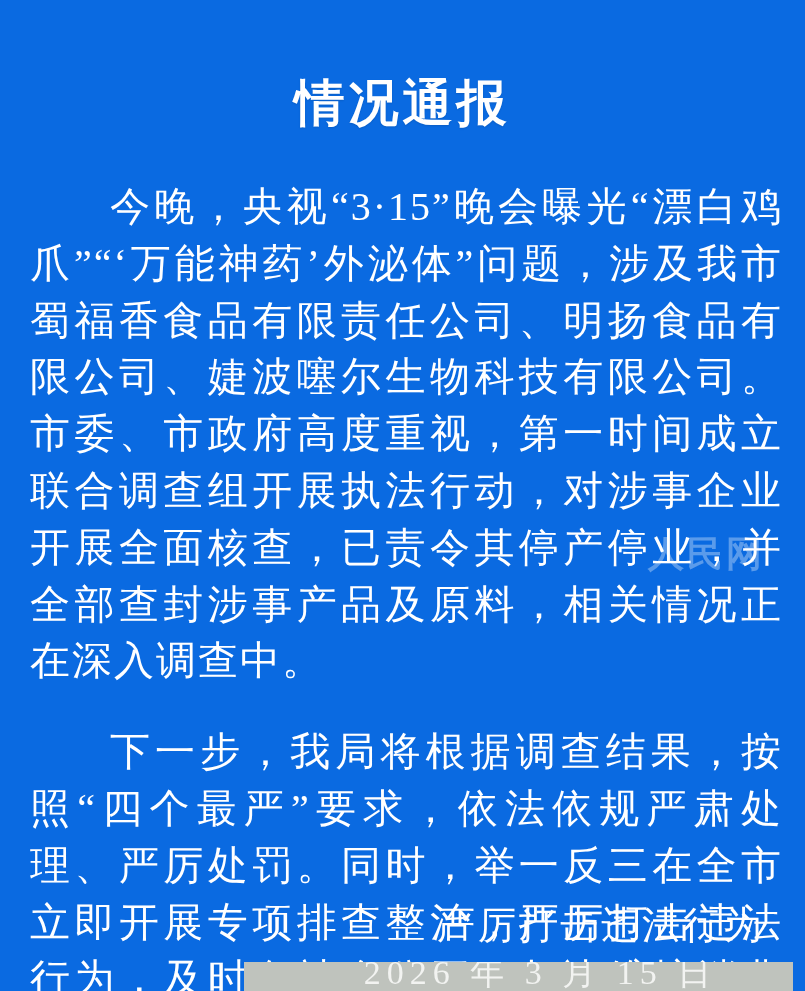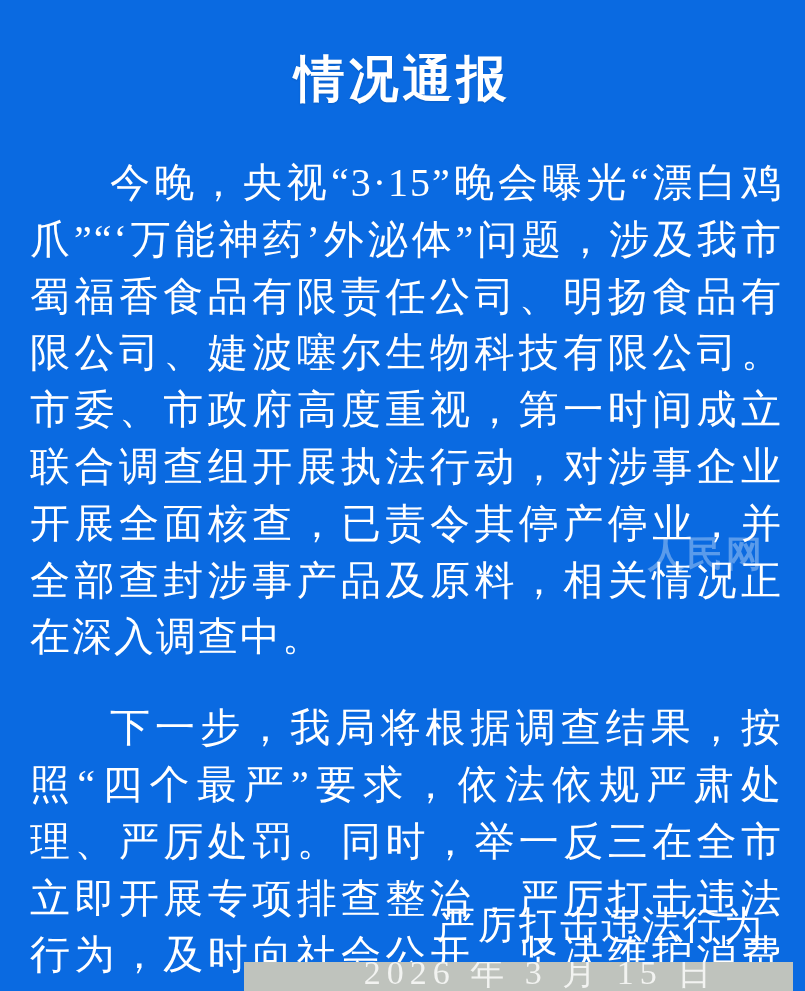--- a/index.html
+++ b/index.html
@@ -15,21 +15,21 @@
     overflow: hidden;
     font-family: "Liberation Serif", "DejaVu Serif", serif;
     color: #ffffff;
   }
   .title {
     text-align: center;
     font-family: "Liberation Sans", "DejaVu Sans", sans-serif;
     font-weight: bold;
     font-size: 50px;
     letter-spacing: 4px;
-    padding-top: 46px;
+    padding-top: 70px;
     text-shadow: 0 1px 2px rgba(0,0,0,0.12);
   }
   .body-text {
     margin: 42px 22px 0 22px;
     font-size: 40px;
     line-height: 1.42;
     letter-spacing: 2px;
     text-align: justify;
     text-justify: inter-ideograph;
   }

